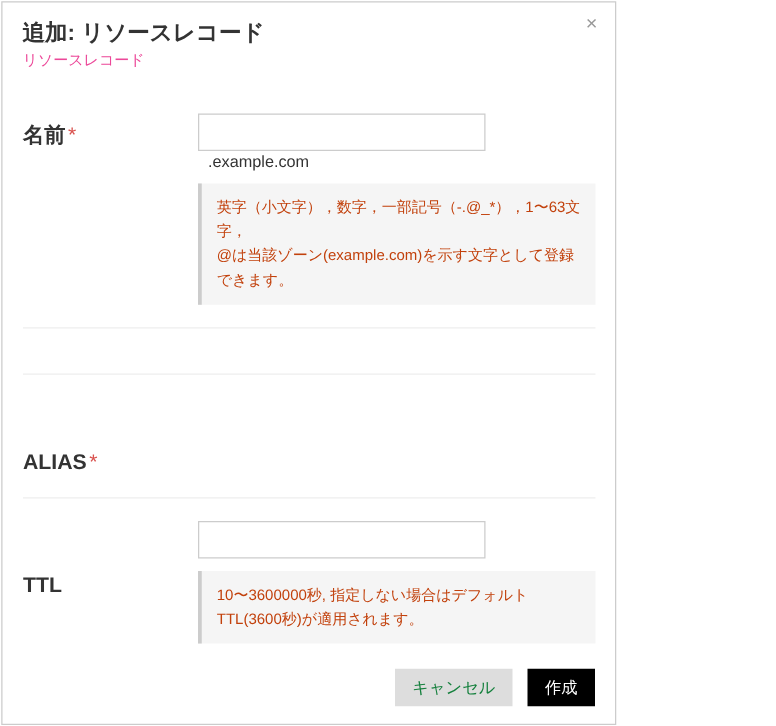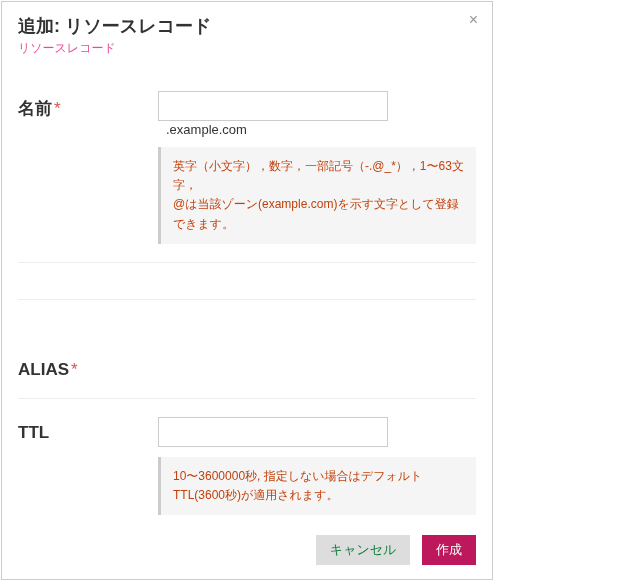--- a/index.html
+++ b/index.html
@@ -49,21 +49,21 @@
     padding: 8px 16px 0 16px;
     flex: 1;
     overflow: auto;
   }
   .field-row {
     display: flex;
     align-items: flex-start;
     padding: 18px 0;
     border-bottom: 1px solid #eee;
   }
-  .field-row.last { border-bottom: none; }
+  .field-row.last { border-bottom: none; align-items: center; }
   .label-col {
     width: 140px;
     padding-top: 6px;
     font-size: 17px;
     font-weight: bold;
     color: #333;
     flex-shrink: 0;
   }
   .req { color: #d9534f; margin-left: 2px; font-weight: normal; }
   .input-col { flex: 1; }
@@ -141,21 +141,21 @@
     display: inline-block;
     height: 30px;
     padding: 0 14px;
     font-size: 13px;
     border: none;
     cursor: pointer;
     margin-left: 8px;
     vertical-align: middle;
   }
   .btn-cancel { background: #ddd; color: #15803d; }
-  .btn-primary { background: #be185d; color: #fff; }
+  .btn-primary { background: #000000; color: #fff; }
 </style>
 </head>
 <body>
 
 <div class="dialog">
 
   <div class="dlg-header">
     <div class="dlg-title">追加: リソースレコード</div>
     <div class="dlg-subtitle">リソースレコード</div>
     <div class="dlg-close">×</div>

